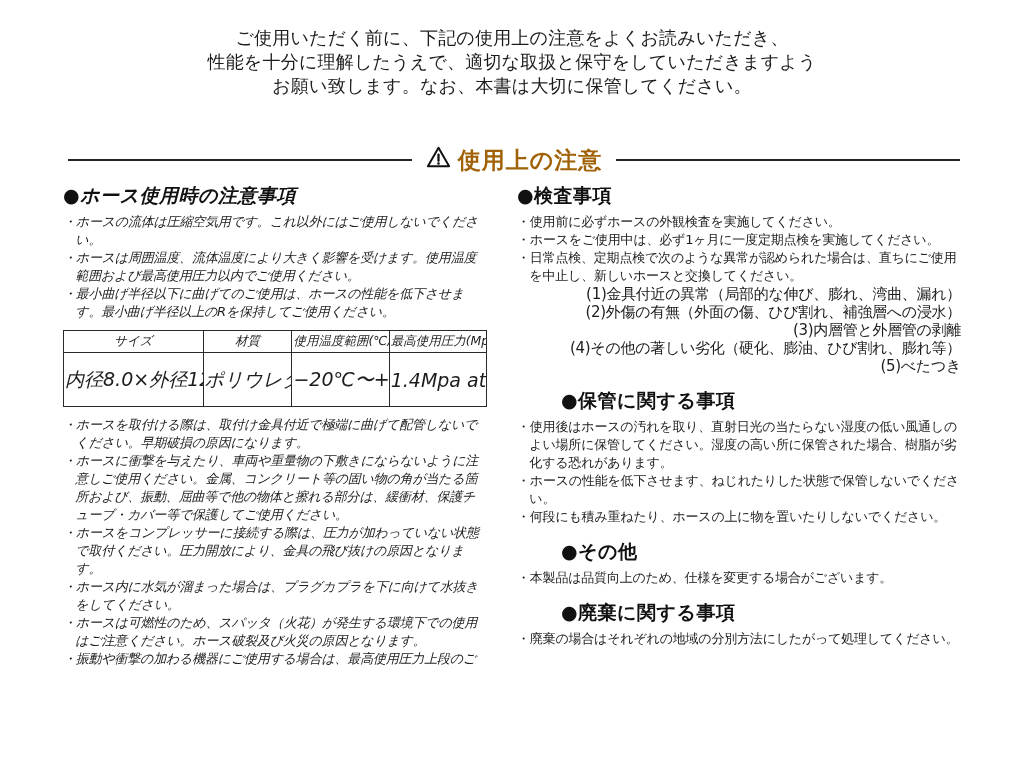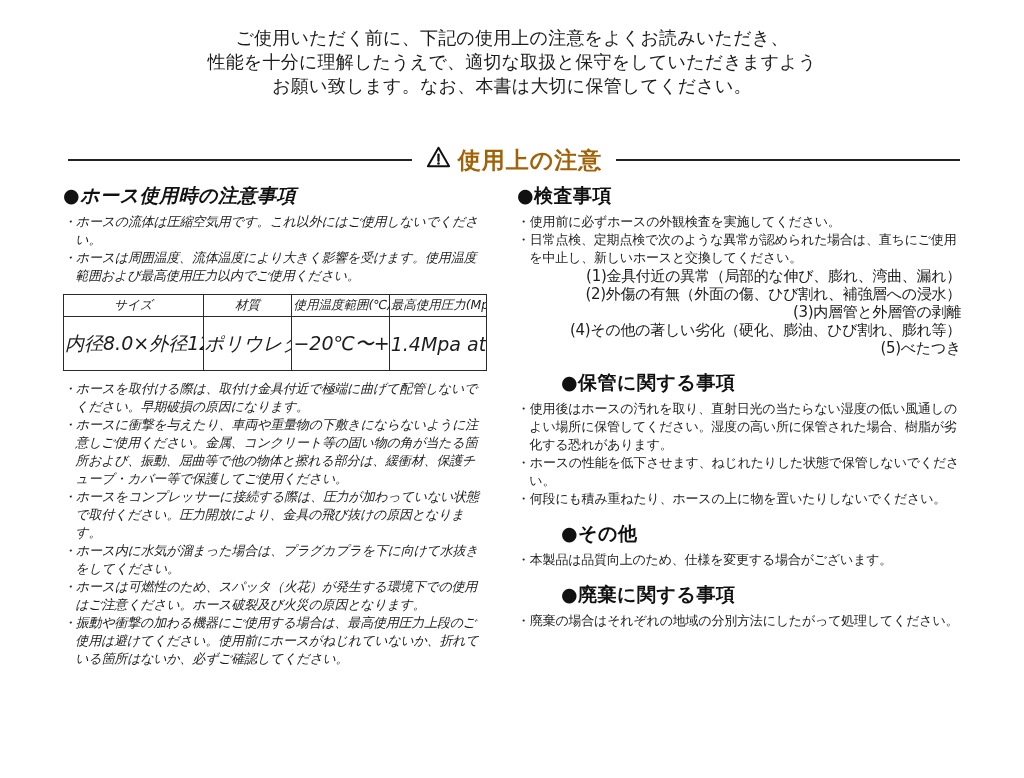--- a/index.html
+++ b/index.html
@@ -91,20 +91,21 @@
   </div>
 
   <div class="columns">
 
     <div class="col-left">
       <div class="sec-heading">●ホース使用時の注意事項</div>
 
       <ul class="bullets">
         <li>・ホースの流体は圧縮空気用です。これ以外にはご使用しないでください。</li>
         <li>・ホースは周囲温度、流体温度により大きく影響を受けます。使用温度範囲および最高使用圧力以内でご使用ください。</li>
+        <li>・最小曲げ半径以下に曲げてのご使用は、ホースの性能を低下させます。最小曲げ半径以上のRを保持してご使用ください。</li>
       </ul>
 
       <table class="spec">
         <colgroup>
           <col style="width:33%">
             <col style="width:21%">
             <col style="width:23%">
             <col style="width:23%">
         </colgroup>
         <thead>
@@ -133,20 +134,21 @@
         <li>・ホースは可燃性のため、スパッタ（火花）が発生する環境下での使用はご注意ください。ホース破裂及び火災の原因となります。</li>
         <li>・振動や衝撃の加わる機器にご使用する場合は、最高使用圧力上段のご使用は避けてください。使用前にホースがねじれていないか、折れている箇所はないか、必ずご確認してください。</li>
       </ul>
     </div>
 
     <div class="col-right">
 
       <div class="sec-heading">●検査事項</div>
       <ul class="bullets">
         <li>・使用前に必ずホースの外観検査を実施してください。</li>
+        <li>・ホースをご使用中は、必ず1ヶ月に一度定期点検を実施してください。</li>
         <li>・日常点検、定期点検で次のような異常が認められた場合は、直ちにご使用を中止し、新しいホースと交換してください。</li>
       </ul>
       <ul class="numbered">
         <li>(1)金具付近の異常（局部的な伸び、膨れ、湾曲、漏れ）</li>
         <li>(2)外傷の有無（外面の傷、ひび割れ、補強層への浸水）</li>
         <li>(3)内層管と外層管の剥離</li>
         <li>(4)その他の著しい劣化（硬化、膨油、ひび割れ、膨れ等）</li>
         <li>(5)べたつき</li>
       </ul>
 

